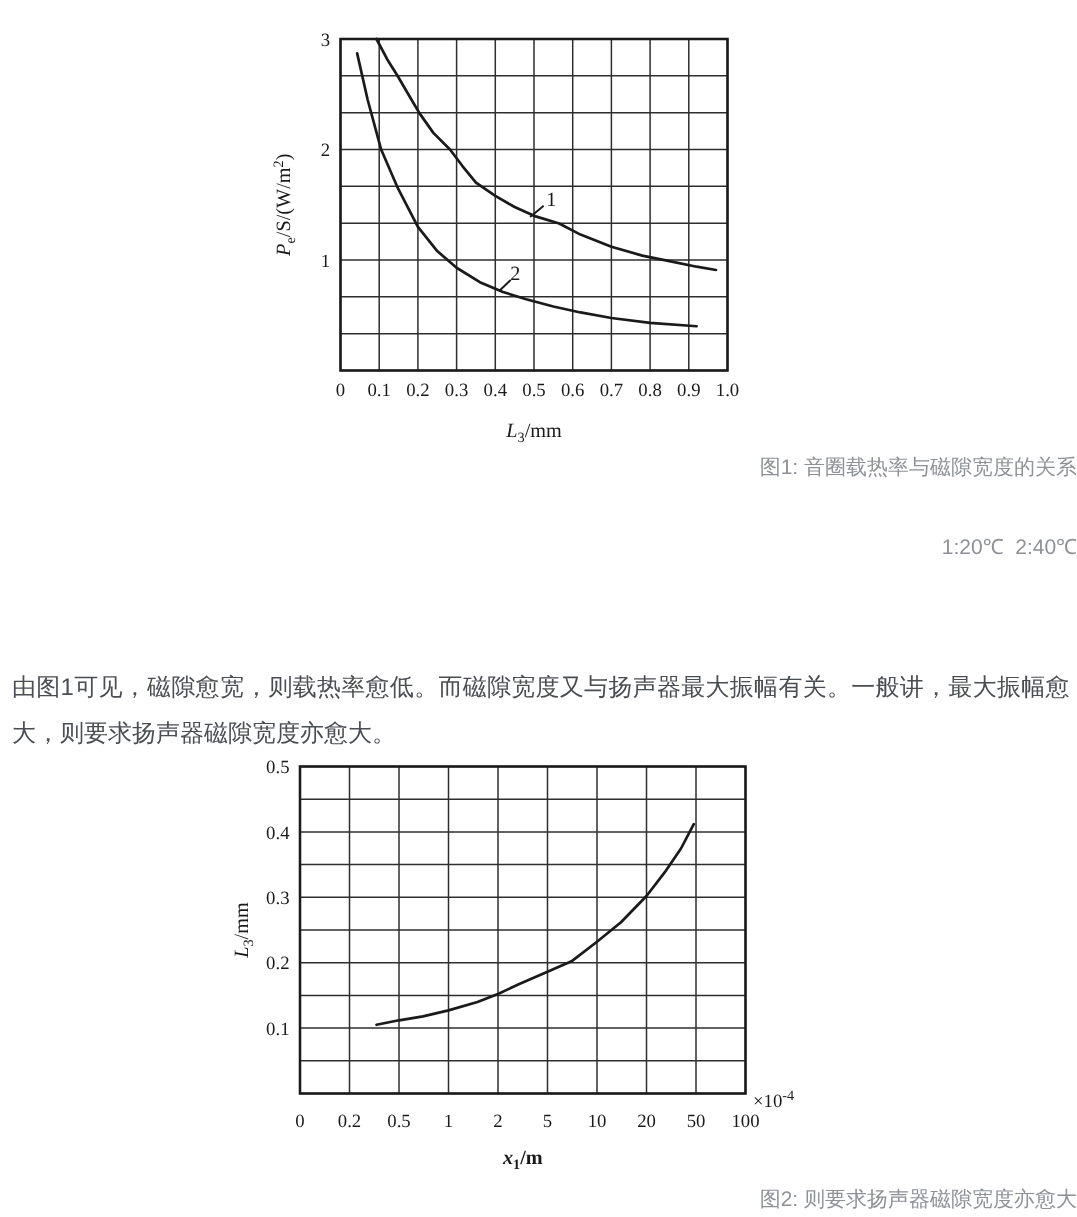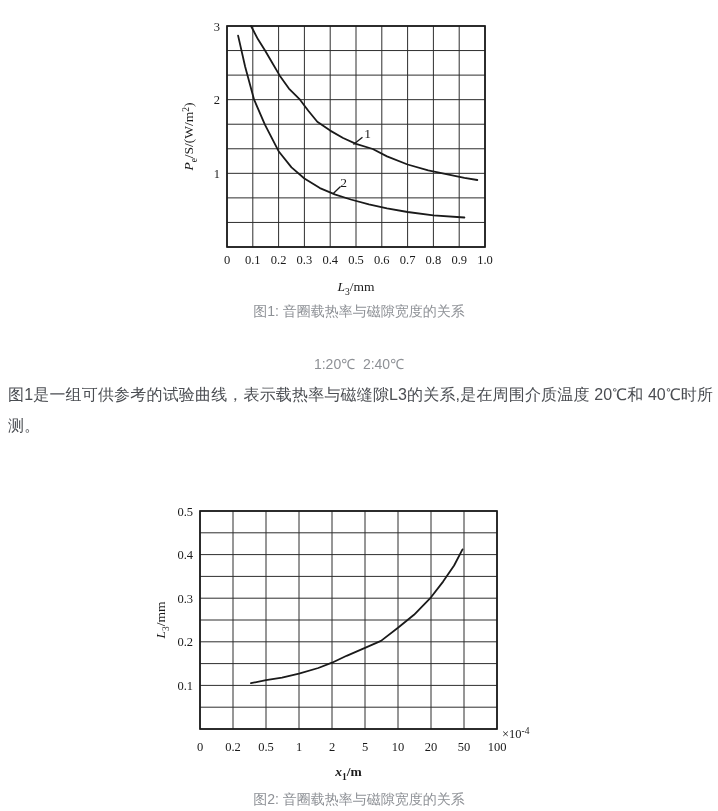--- a/index.html
+++ b/index.html
@@ -1,21 +1,21 @@
 <!DOCTYPE html>
 <html><head>
 <meta charset="utf-8">
 <style>
   html,body{margin:0;padding:0;background:#ffffff;}
   .page{position:relative;width:718px;height:811px;background:#fff;overflow:hidden;
         font-family:"Liberation Sans",sans-serif;}
   .chart-wrap{position:absolute;}
   #chart1-wrap{left:180px;top:8px;width:360px;height:292px;}
   #chart2-wrap{left:150px;top:503px;width:430px;height:287px;}
-  .caption{position:absolute;left:0;width:718px;text-align:center;font-size:14px;
+  .caption{position:absolute;left:0;width:718px;text-align:right;font-size:14px;
            white-space:pre;color:#8e9196;}
   #cap1{top:303px;}
   #cap1b{top:332px;margin-top:22px;}
   #cap2{top:791px;}
   .para{position:absolute;left:8px;width:705px;font-size:16px;line-height:31px;
         color:#4a4d52;text-align:justify;}
   #p1{top:363px;}
   #p2{top:427px;}
   svg text{fill:#1a1a1a;}
 </style>
@@ -76,22 +76,22 @@
           <text x="163.61599999999999" y="178.91" font-size="13.5" text-anchor="middle" fill="#1a1a1a">2</text>
           <text x="176" y="283" font-size="13.5" text-anchor="middle" fill="#1a1a1a"><tspan dy="0" font-style="italic">L</tspan><tspan dy="3.5" font-size="9.5">3</tspan><tspan dy="-3.5">/mm</tspan></text>
           <text x="13" y="128.5" font-size="13.5" text-anchor="middle" fill="#1a1a1a" transform="rotate(-90 13 128.5)"><tspan dy="0" font-style="italic">P</tspan><tspan dy="3.5" font-size="9.5">e</tspan><tspan dy="-3.5">/S/(W/m</tspan><tspan dy="-4.5" font-size="9.5">2</tspan><tspan dy="4.5">)</tspan></text>
         </svg></div>
     <figcaption>
       <div class="caption" id="cap1" style="color: rgb(142, 145, 150);">图1: 音圈载热率与磁隙宽度的关系</div>
       <div class="caption" id="cap1b" style="color: rgb(142, 145, 150);">1:20℃  2:40℃</div>
     </figcaption>
   </figure>
 
-  <p class="para" id="p1" style="color: rgb(74, 77, 82);">图1是一组可供参考的试验曲线，表示载热率与磁缝隙L3的关系,是在周围介质温度 20℃和 40℃时所测。</p>
 
+  <p class="para" id="p2" style="color: rgb(74, 77, 82);">由图1可见，磁隙愈宽，则载热率愈低。而磁隙宽度又与扬声器最大振幅有关。一般讲，最大振幅愈大，则要求扬声器磁隙宽度亦愈大。</p>
 
   <figure style="margin:0">
     <div class="chart-wrap" id="chart2-wrap"><svg width="430" height="287" viewBox="0 0 430 287" font-family="'Liberation Serif','DejaVu Serif',serif">
           <g stroke="#2e2e2e" stroke-width="1">
             <line x1="50" y1="8" x2="50" y2="226"></line>
             <line x1="83" y1="8" x2="83" y2="226"></line>
             <line x1="116" y1="8" x2="116" y2="226"></line>
             <line x1="149" y1="8" x2="149" y2="226"></line>
             <line x1="182" y1="8" x2="182" y2="226"></line>
             <line x1="215" y1="8" x2="215" y2="226"></line>
@@ -130,17 +130,17 @@
             <text x="43" y="99.7">0.3</text>
             <text x="43" y="56.09999999999999">0.4</text>
             <text x="43" y="12.5">0.5</text>
           </g>
           <path d="M101.0,180.2 L116.0,177.2 L132.0,174.6 L149.0,170.6 L168.3,165.0 L182.0,159.7 L196.6,152.8 L215.0,144.9 L231.0,137.9 L248.0,124.8 L264.0,111.8 L281.0,94.3 L293.1,78.6 L304.1,62.5 L312.5,46.4" fill="none" stroke="#1a1a1a" stroke-width="1.8" stroke-linecap="round" stroke-linejoin="round"></path>
           <text x="198.5" y="273" font-size="13.5" text-anchor="middle" fill="#1a1a1a"><tspan dy="0" font-style="italic" font-weight="bold">x</tspan><tspan dy="3.5" font-size="9.5" font-weight="bold">1</tspan><tspan dy="-3.5" font-weight="bold">/m</tspan></text>
           <text x="15" y="117" font-size="13.5" text-anchor="middle" fill="#1a1a1a" transform="rotate(-90 15 117)"><tspan dy="0" font-style="italic">L</tspan><tspan dy="3.5" font-size="9.5">3</tspan><tspan dy="-3.5">/mm</tspan></text>
           <text x="352" y="235" font-size="12.5" fill="#1a1a1a"><tspan dy="0">×10</tspan><tspan dy="-4.5" font-size="9.5">-4</tspan></text>
         </svg></div>
     <figcaption>
-      <div class="caption" id="cap2" style="color: rgb(142, 145, 150);">图2: 音圈载热率与磁隙宽度的关系</div>
+      <div class="caption" id="cap2" style="color: rgb(142, 145, 150);">图2: 则要求扬声器磁隙宽度亦愈大</div>
     </figcaption>
   </figure>
 
 </div>
 
 </body></html>

